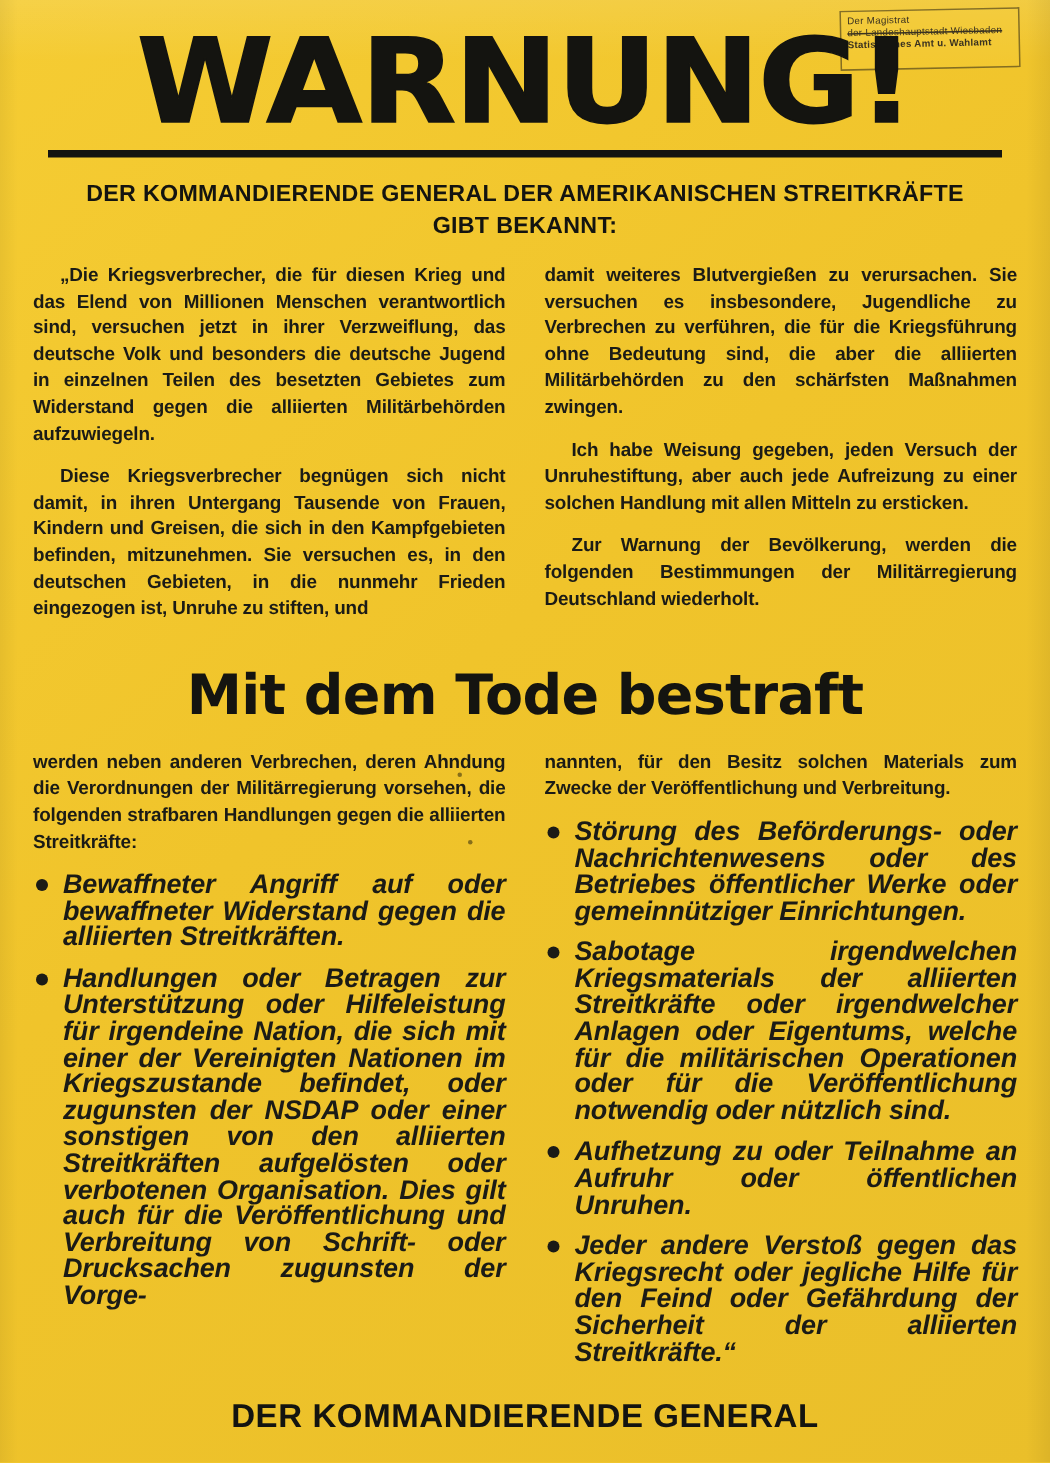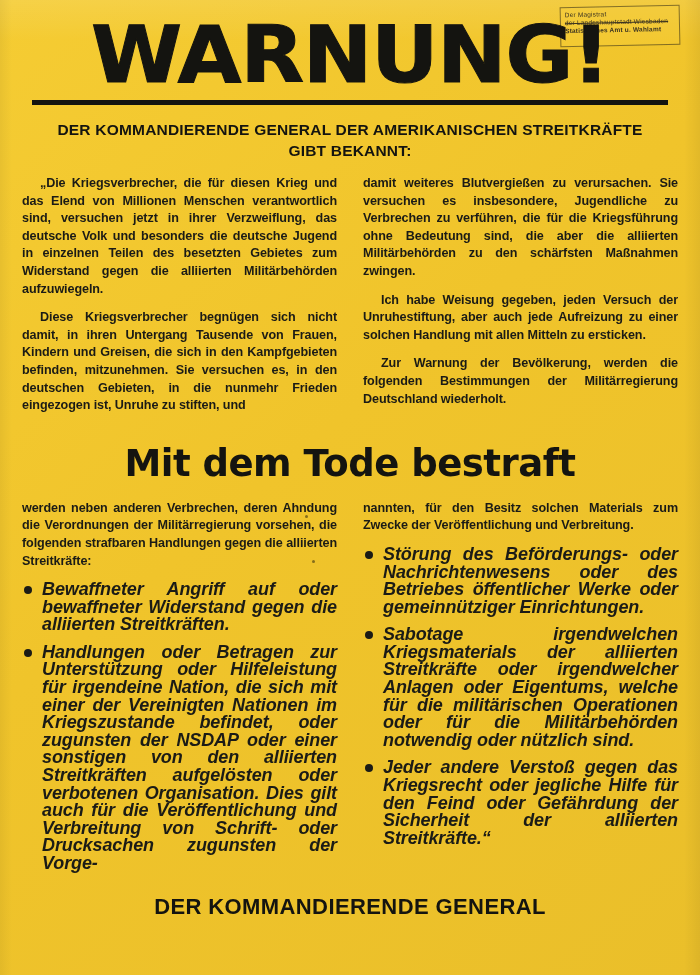--- a/index.html
+++ b/index.html
@@ -195,21 +195,22 @@
       <p class="body">werden neben anderen Verbrechen, deren Ahndung die Verordnungen der Militärregierung vorsehen, die folgenden strafbaren Handlungen gegen die alliierten Streitkräfte:</p>
       <ul class="bullets">
         <li>Bewaffneter Angriff auf oder bewaffneter Widerstand gegen die alliierten Streitkräften.</li>
         <li>Handlungen oder Betragen zur Unterstützung oder Hilfeleistung für irgendeine Nation, die sich mit einer der Vereinigten Nationen im Kriegszustande befindet, oder zugunsten der NSDAP oder einer sonstigen von den alliierten Streitkräften aufgelösten oder verbotenen Organisation. Dies gilt auch für die Veröffentlichung und Verbreitung von Schrift- oder Drucksachen zugunsten der Vorge-</li>
       </ul>
     </div>
     <div class="col">
       <p class="body">nannten, für den Besitz solchen Materials zum Zwecke der Veröffentlichung und Verbreitung.</p>
       <ul class="bullets">
         <li>Störung des Beförderungs- oder Nachrichtenwesens oder des Betriebes öffentlicher Werke oder gemeinnütziger Einrichtungen.</li>
-        <li>Sabotage irgendwelchen Kriegsmaterials der alliierten Streitkräfte oder irgendwelcher Anlagen oder Eigentums, welche für die militärischen Operationen oder für die Militärbehörden notwendig oder nützlich sind.</li>
+        <li>Sabotage irgendwelchen Kriegsmaterials der alliierten Streitkräfte oder irgendwelcher Anlagen oder Eigentums, welche für die militärischen Operationen oder für die Veröffentlichung notwendig oder nützlich sind.</li>
+        <li>Aufhetzung zu oder Teilnahme an Aufruhr oder öffentlichen Unruhen.</li>
         <li>Jeder andere Verstoß gegen das Kriegsrecht oder jegliche Hilfe für den Feind oder Gefährdung der Sicherheit der alliierten Streitkräfte.“</li>
       </ul>
     </div>
   </div>
 
   <div class="signature">DER KOMMANDIERENDE GENERAL</div>
 
   <div class="speck" style="left:305px; top:515px;"></div>
   <div class="speck" style="left:312px; top:560px;"></div>
 </div>

